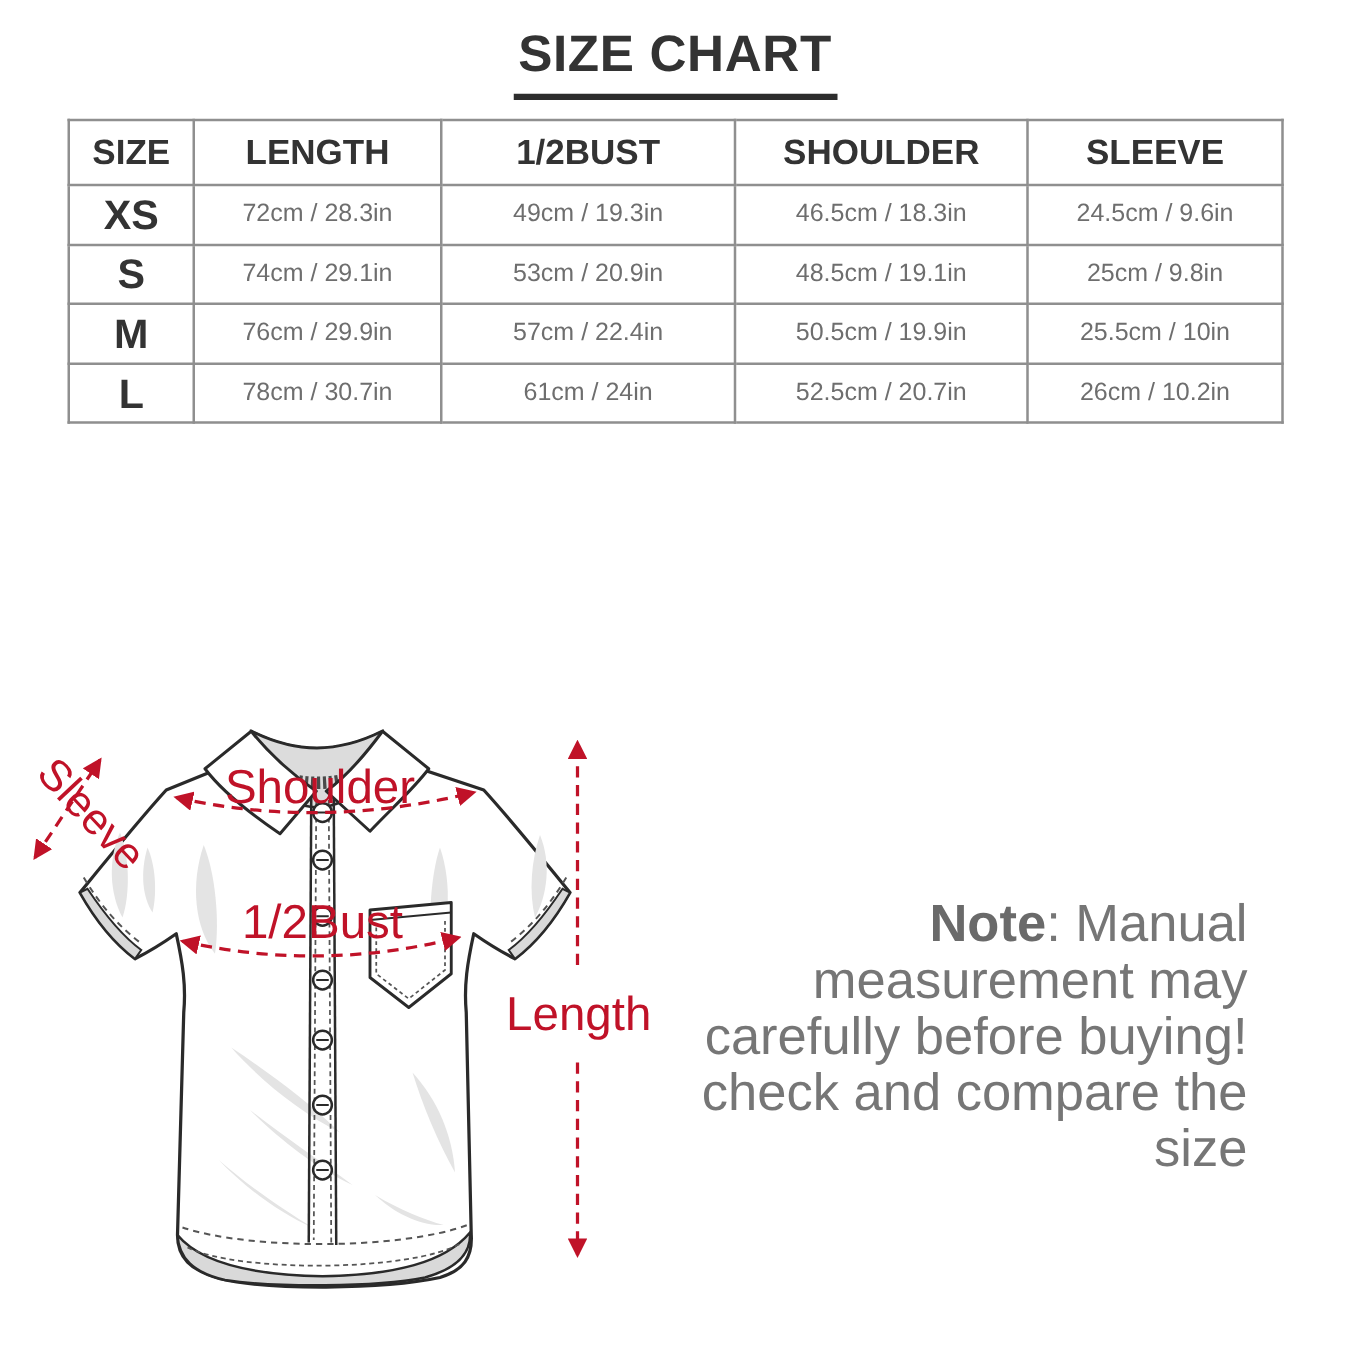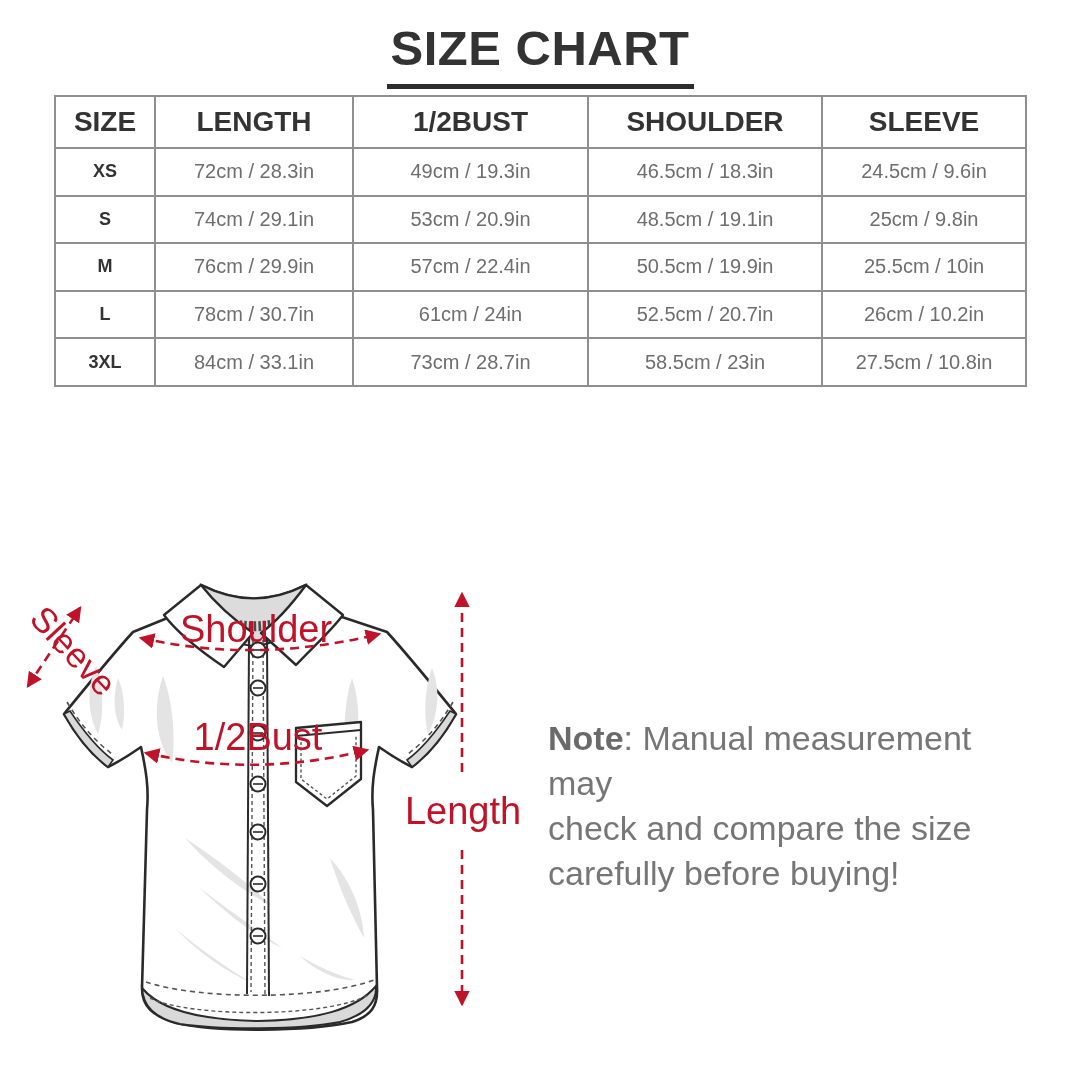--- a/index.html
+++ b/index.html
@@ -3,43 +3,43 @@
 <meta charset="utf-8">
 <style>
   html,body{margin:0;padding:0;background:#ffffff;}
   #canvas{
     position:relative;width:1080px;height:1080px;background:#ffffff;overflow:hidden;
     font-family:"Liberation Sans","DejaVu Sans",sans-serif;
   }
   
   .title-wrap{position:absolute;top:20px;left:0;width:1080px;text-align:center;}
   .title{
-    display:inline-block;font-size:49px;font-weight:bold;color:#333333;
+    display:inline-block;font-size:41px;font-weight:bold;color:#333333;
     letter-spacing:0.5px;padding:0 4px 8px 4px;border-bottom:5px solid #2d2d2d;
   }
   
   table.size-table{
     position:absolute;left:54px;top:95px;width:971px;
     border-collapse:collapse;table-layout:fixed;background:#ffffff;
   }
   .size-table th,.size-table td{
     border:2px solid #8f8f8f;text-align:center;vertical-align:middle;padding:0;
   }
   .size-table th{height:50px;font-size:28px;font-weight:bold;color:#333333;}
   .size-table td{height:45.6px;font-size:20px;color:#6e6e6e;font-weight:normal;}
-  .size-table td.size-cell{font-weight:bold;color:#333333;font-size:18px;}
+  .size-table td.size-cell{font-weight:bold;color:#333333;font-size:33px;}
   col.c-size{width:100px;} col.c-length{width:198px;} col.c-bust{width:235px;}
   col.c-shoulder{width:234px;} col.c-sleeve{width:204px;}
   
   #shirt-svg{position:absolute;left:0px;top:558px;width:530px;height:522px;}
   .ann-text{fill:#c01228;font-family:"Liberation Sans","DejaVu Sans",sans-serif;}
   
   .note{
-    position:absolute;left:548px;top:716px;width:490px;
-    font-size:34px;line-height:45px;color:#767676;
+    position:absolute;left:508px;top:716px;width:490px;
+    font-size:42px;line-height:45px;color:#767676;text-align:right;
   }
   .note b{font-weight:bold;color:#6a6a6a;}
 </style>
 </head>
 <body>
 
 <div id="canvas">
 
   <div class="title-wrap">
     <span class="title">SIZE CHART</span>
@@ -83,27 +83,20 @@
         <td>57cm / 22.4in</td>
         <td>50.5cm / 19.9in</td>
         <td>25.5cm / 10in</td>
       </tr>
       <tr>
         <td class="size-cell">L</td>
         <td>78cm / 30.7in</td>
         <td>61cm / 24in</td>
         <td>52.5cm / 20.7in</td>
         <td>26cm / 10.2in</td>
-      </tr>
-      <tr>
-        <td class="size-cell">3XL</td>
-        <td>84cm / 33.1in</td>
-        <td>73cm / 28.7in</td>
-        <td>58.5cm / 23in</td>
-        <td>27.5cm / 10.8in</td>
       </tr>
     </tbody>
   </table>
 
   <svg id="shirt-svg" viewBox="0 0 530 522">
     <defs>
       <marker id="arr" viewBox="0 0 10 10" refX="8.5" refY="5" markerWidth="6" markerHeight="6" orient="auto-start-reverse">
         <path d="M0,0 L10,5 L0,10 Z" fill="#c01228"></path>
       </marker>
     </defs>
@@ -190,17 +183,17 @@
 
       <text class="ann-text" x="256" y="84" font-size="38" text-anchor="middle">Shoulder</text>
       <text class="ann-text" x="258" y="192" font-size="38" text-anchor="middle">1/2Bust</text>
       <text class="ann-text" x="463" y="266" font-size="38" text-anchor="middle">Length</text>
       <text class="ann-text" font-size="35" transform="translate(28,62) rotate(47)">Sleeve</text>
     </g>
   </svg>
 
   <div class="note">
     <div><b>Note</b><span>: Manual measurement may</span></div>
+    <div>carefully before buying!</div>
     <div>check and compare the size</div>
-    <div>carefully before buying!</div>
   </div>
 
 </div>
 
 </body></html>

